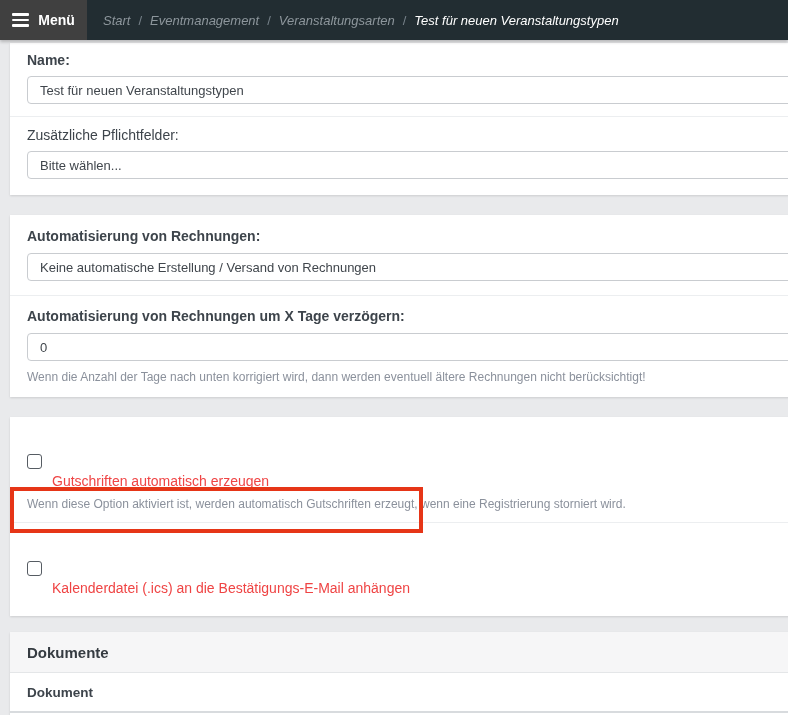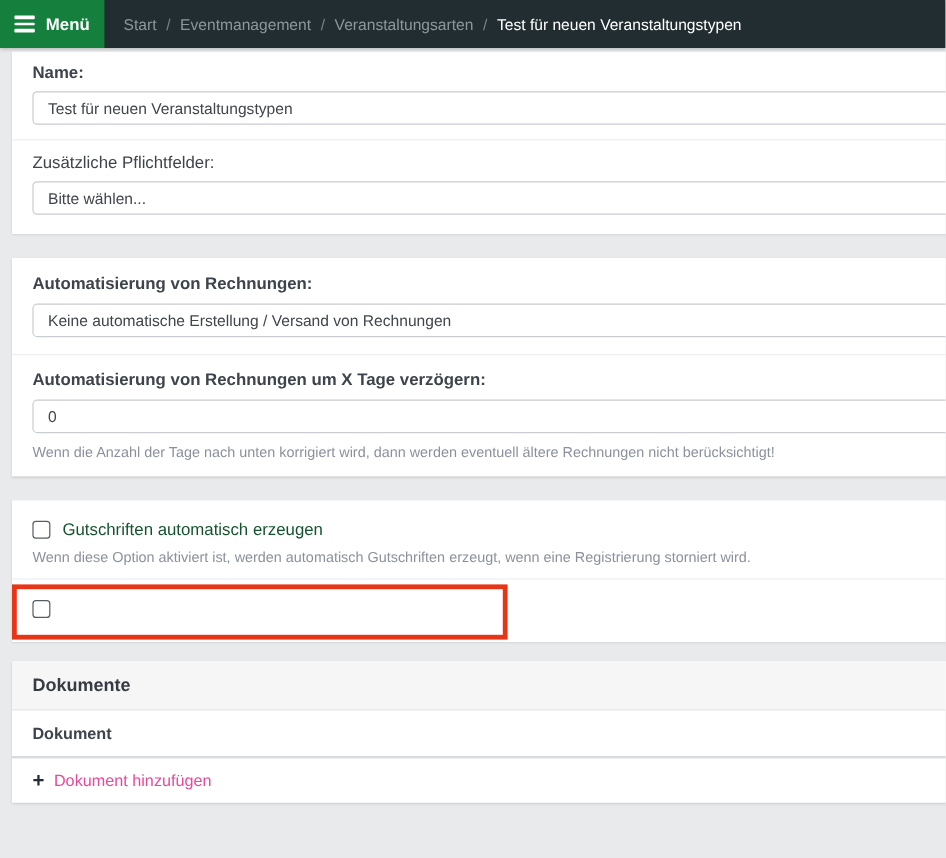--- a/index.html
+++ b/index.html
@@ -16,21 +16,21 @@
     height: 40px;
     background: #222d32;
     display: flex;
     align-items: stretch;
     position: relative;
     z-index: 5;
     box-shadow: 0 2px 3px rgba(0,0,0,0.22);
   }
   .menu-btn {
     width: 87px;
-    background: #15803d;
+    background: #404040;
     display: flex;
     align-items: center;
     justify-content: center;
     gap: 9px;
     color: #ffffff;
     font-size: 14px;
     font-weight: 700;
     cursor: pointer;
     border: none;
   }
@@ -38,21 +38,21 @@
   .hamburger .bar { width: 17px; height: 2.5px; background: #ffffff; border-radius: 1px; }
   .breadcrumb {
     display: flex;
     align-items: center;
     padding-left: 16px;
     font-size: 13px;
     color: #8d969c;
     white-space: nowrap;
   }
   .breadcrumb .sep { margin: 0 8px; color: #77828a; }
-  .breadcrumb .crumb { color: #8d969c; cursor: pointer; }
+  .breadcrumb .crumb { color: #8d969c; cursor: pointer; font-style: italic; }
   .breadcrumb .crumb.active { color: #ffffff; cursor: default; }
 
   
   .main { position: relative; padding-top: 3px; }
   .card {
     background: #ffffff;
     margin-left: 10px;
     width: 810px;
     box-shadow: 0 1px 2px rgba(0,0,0,0.12);
   }
@@ -78,21 +78,21 @@
 
   .check-row { display: flex; align-items: center; gap: 10px; }
   .checkbox {
     width: 15px; height: 15px;
     border: 1.5px solid #565c63;
     border-radius: 3px;
     background: #ffffff;
     flex: 0 0 auto;
     cursor: pointer;
   }
-  .check-label { font-size: 14px; color: #14532d; cursor: pointer; }
+  .check-label { font-size: 14px; color: #ef4444; cursor: pointer; margin-top: 40px; }
 
   
   .card-1 { padding-top: 9px; padding-bottom: 16px; }
   .card-1 .form-label { margin-bottom: 8px; }
   .card-1 .divider { margin-top: 12px; }
   .card-1 .label-2 { margin-top: 10px; }
 
   
   .card-2 { margin-top: 20px; padding-top: 13px; padding-bottom: 13px; }
   .card-2 .form-label { margin-bottom: 9px; }
@@ -212,20 +212,21 @@
       <div class="check-row">
         <span class="checkbox"></span>
         <span class="check-label">Gutschriften automatisch erzeugen</span>
       </div>
       <div class="help-text">Wenn diese Option aktiviert ist, werden automatisch Gutschriften erzeugt, wenn eine Registrierung storniert wird.</div>
     </div>
     <div class="divider"></div>
     <div class="inner">
       <div class="check-row row-2">
         <span class="checkbox"></span>
+        <span class="check-label">Kalenderdatei (.ics) an die Bestätigungs-E-Mail anhängen</span>
       </div>
     </div>
   </section>
 
   <section class="card card-4">
     <div class="doc-header">Dokumente</div>
     <div class="doc-th">Dokument</div>
     <div class="doc-add">
       <span class="plus-icon">+</span>
       <span class="doc-add-label">Dokument hinzufügen</span>

